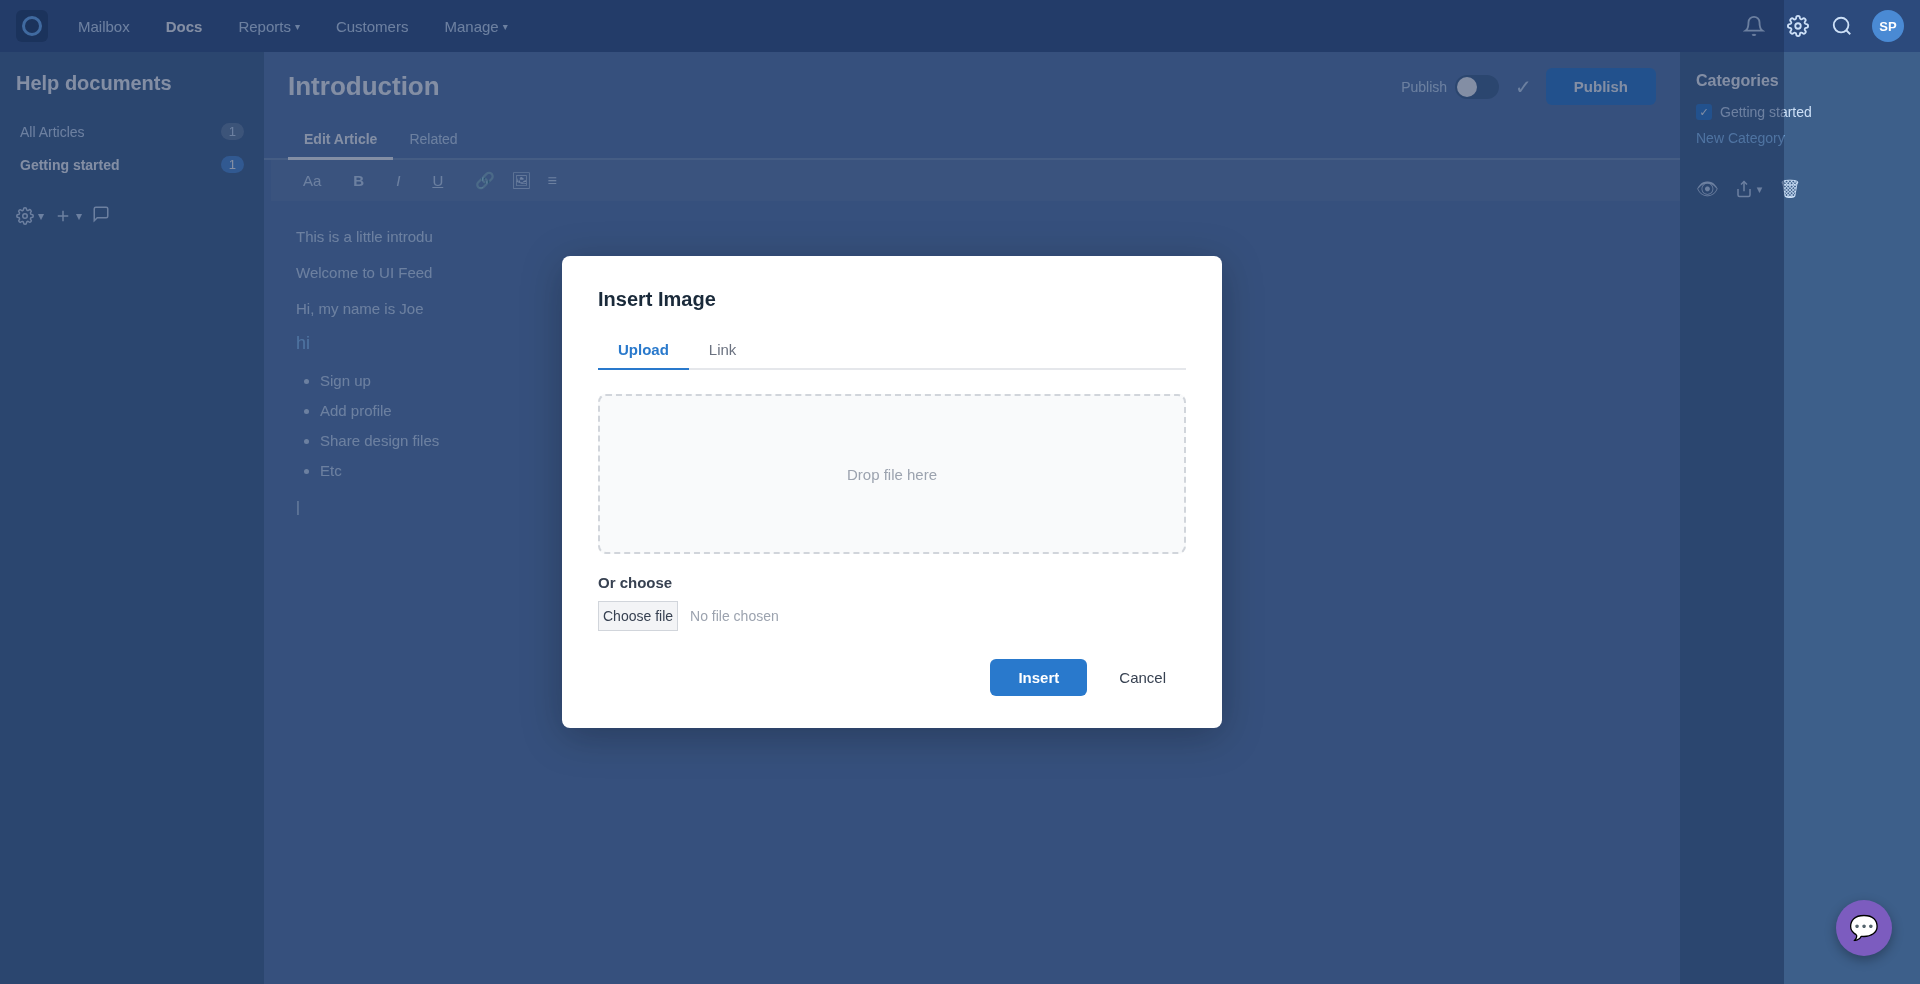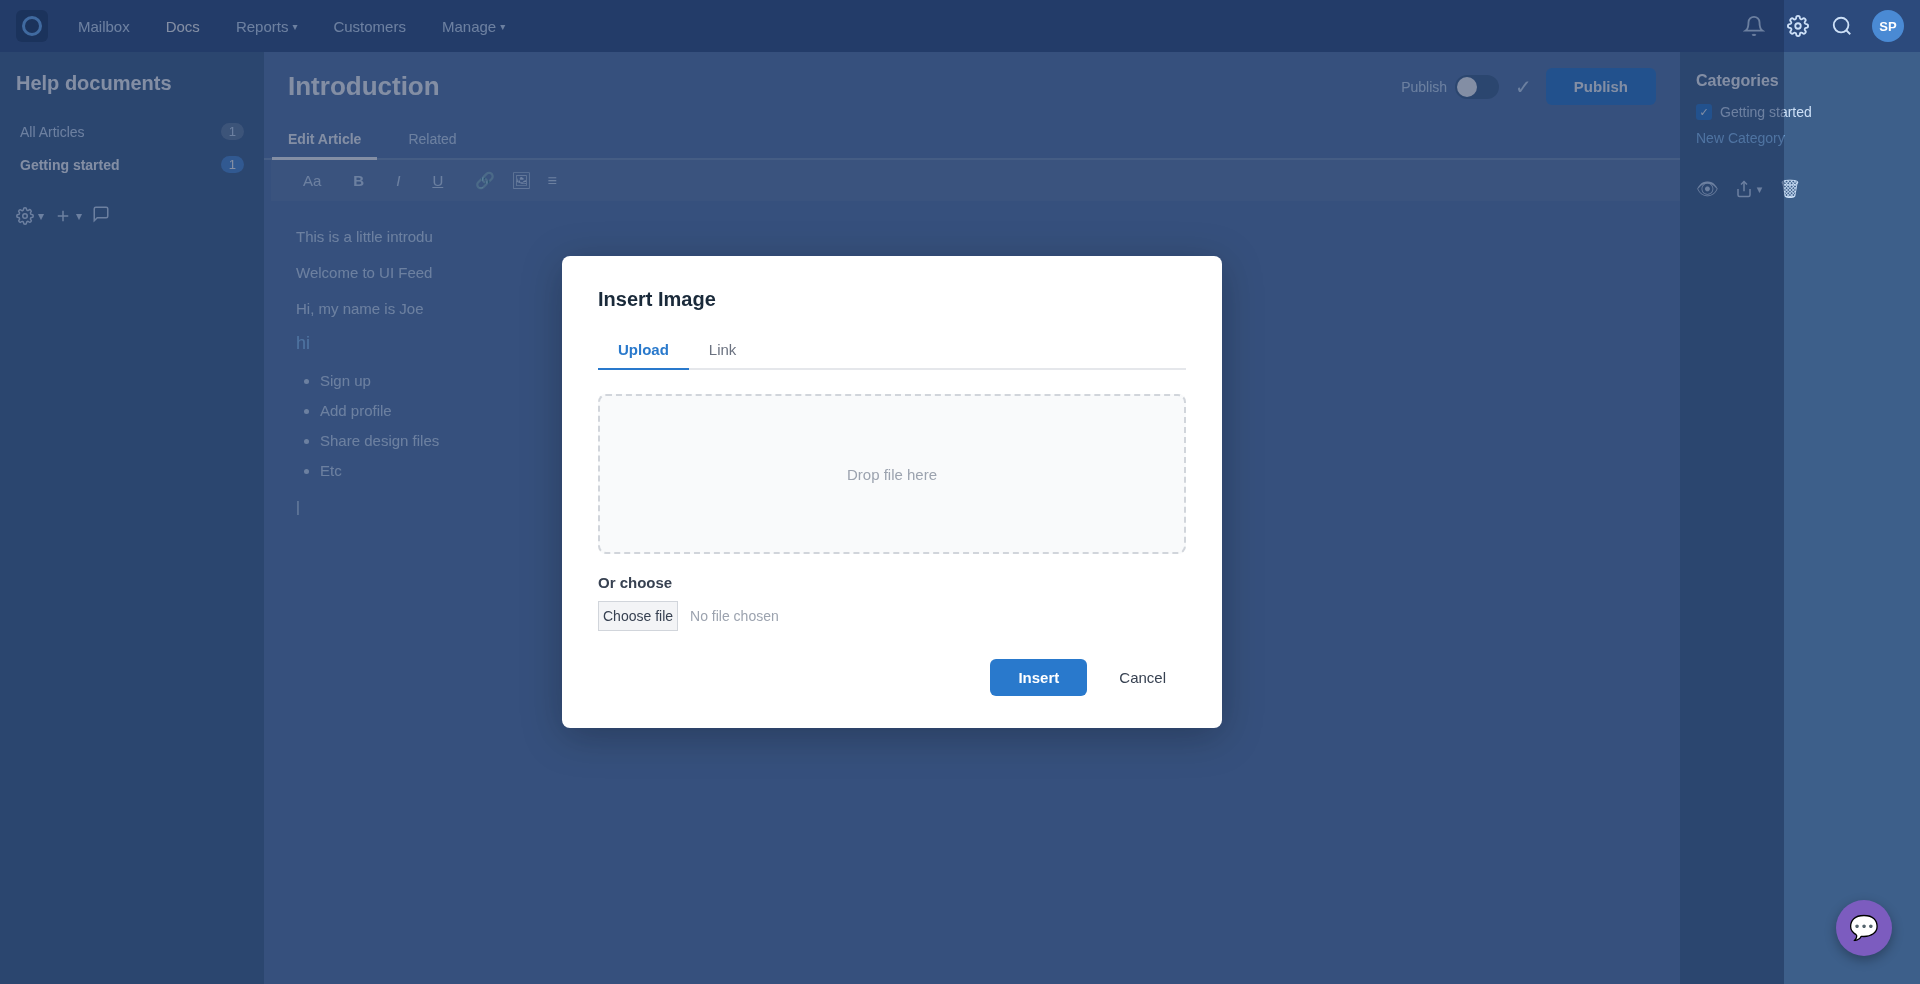--- a/index.html
+++ b/index.html
@@ -7,21 +7,21 @@
 
     
     .topnav {
       display: flex; align-items: center;
       background: #2c4a7c; height: 52px;
       padding: 0 16px; gap: 8px;
     }
     .topnav-logo { width: 32px; height: 32px; background: #1a3560; border-radius: 6px; display: flex; align-items: center; justify-content: center; margin-right: 8px; }
     .topnav-logo-inner { width: 20px; height: 20px; border: 3px solid #6ab0f5; border-radius: 50%; }
     .topnav-item { color: #cde0f7; font-size: 15px; padding: 6px 14px; cursor: pointer; display: flex; align-items: center; gap: 4px; }
-    .topnav-item.active { color: #fff; font-weight: 400; }
+    .topnav-item.active { color: #fff; font-weight: 700; }
     .topnav-spacer { flex: 1; }
     .topnav-icons { display: flex; align-items: center; gap: 16px; }
     .topnav-icon { width: 28px; height: 28px; display: flex; align-items: center; justify-content: center; cursor: pointer; }
     .topnav-avatar { width: 32px; height: 32px; border-radius: 50%; background: #4a8ad4; display: flex; align-items: center; justify-content: center; color: #fff; font-size: 13px; font-weight: 700; cursor: pointer; }
     .chevron { font-size: 10px; color: #cde0f7; }
 
     
     .main-layout { display: flex; height: calc(984px - 52px); }
 
     
@@ -37,21 +37,21 @@
     .editor-area { flex: 1; background: #5577a8; display: flex; flex-direction: column; }
     .editor-header { display: flex; align-items: center; padding: 16px 24px; gap: 16px; }
     .editor-title { color: #fff; font-size: 26px; font-weight: 700; flex: 1; }
     .publish-toggle-area { display: flex; align-items: center; gap: 8px; }
     .publish-label { color: #cde0f7; font-size: 14px; }
     .toggle { width: 44px; height: 24px; background: #3d5f8a; border-radius: 12px; position: relative; cursor: pointer; }
     .toggle-knob { width: 20px; height: 20px; background: #fff; border-radius: 50%; position: absolute; top: 2px; left: 2px; }
     .publish-btn { background: #2979cc; color: #fff; border: none; padding: 10px 28px; border-radius: 6px; font-size: 15px; font-weight: 600; cursor: pointer; }
 
     
-    .article-tabs { display: flex; border-bottom: 2px solid rgba(255,255,255,0.2); padding: 0 8px; gap: 15px; }
+    .article-tabs { display: flex; border-bottom: 2px solid rgba(255,255,255,0.2); padding: 0 24px; }
     .article-tab { padding: 10px 16px; color: #cde0f7; font-size: 14px; cursor: pointer; border-bottom: 2px solid transparent; margin-bottom: -2px; }
     .article-tab.active { color: #fff; font-weight: 600; border-bottom: 3px solid #fff; }
 
     
     .toolbar { display: flex; align-items: center; padding: 8px 24px; gap: 16px; background: rgba(255,255,255,0.05); margin-left: 7px; }
     .toolbar-btn { color: #cde0f7; padding: 4px 8px; cursor: pointer; font-size: 15px; border-radius: 4px; }
 
     
     .content-area { flex: 1; padding: 24px 32px; overflow-y: auto; }
     .content-text { color: #cde0f7; font-size: 15px; margin-bottom: 12px; line-height: 1.6; }

